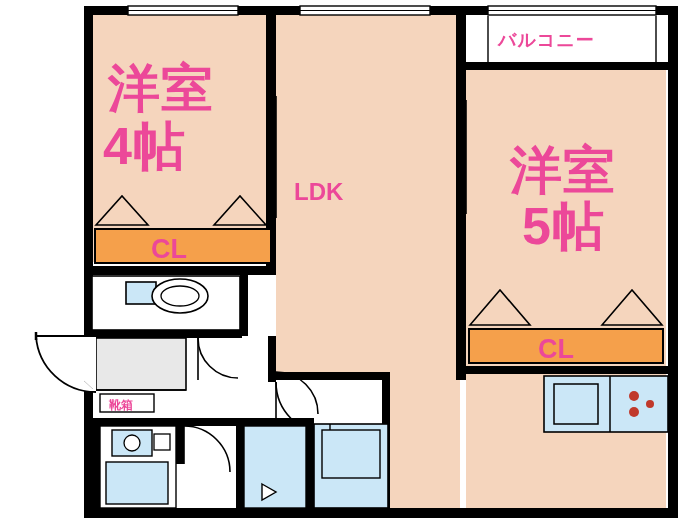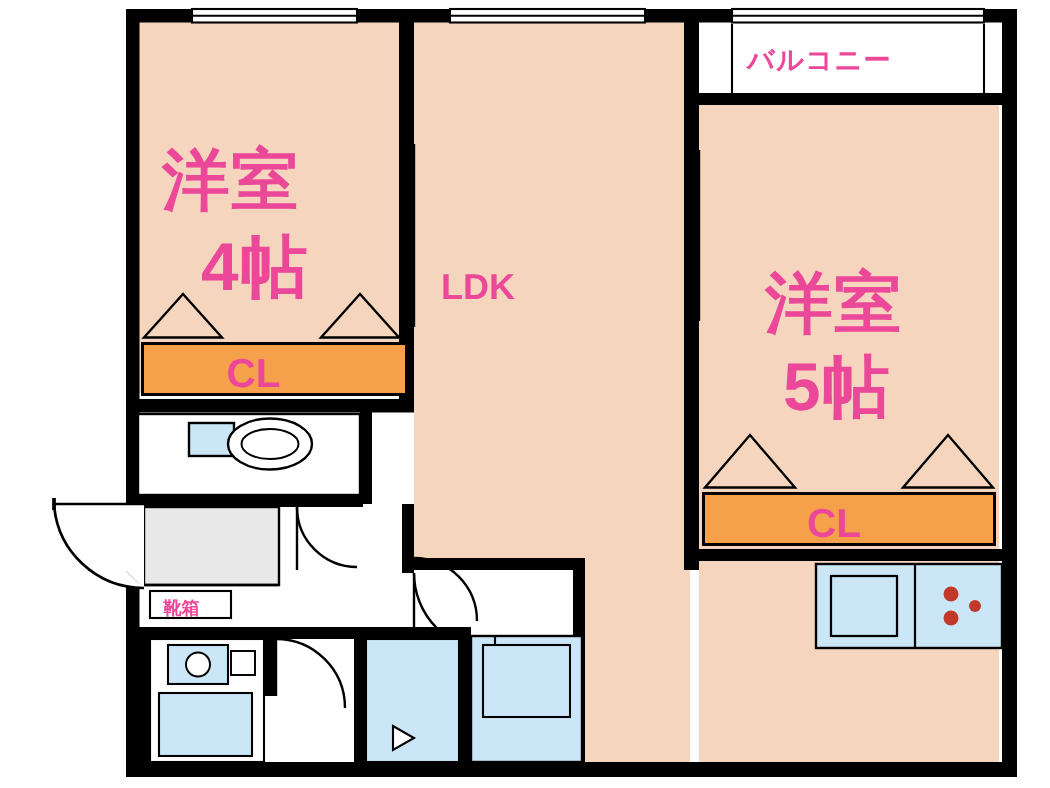--- a/index.html
+++ b/index.html
@@ -4,21 +4,21 @@
 <style>
   html,body{margin:0;padding:0;background:#ffffff;}
   body{width:700px;height:525px;overflow:hidden;font-family:"Liberation Sans",sans-serif;}
   #plan{position:relative;width:700px;height:525px;background:#ffffff;}
   .abs{position:absolute;box-sizing:border-box;}
   
   .fill-room{background:#f5d5bd;}
   .fill-white{background:#ffffff;}
   .fill-cl{background:#f5a04b;}
   .label{position:absolute;color:#ec4899;font-weight:bold;white-space:nowrap;}
-  .lbl-room{font-size:45px;letter-spacing:1px;margin-top:36px;}
+  .lbl-room{font-size:52px;letter-spacing:1px;}
   .lbl-ldk{font-size:24px;}
   .lbl-cl{font-size:27px;font-weight:bold;}
   .lbl-balcony{font-size:18px;font-weight:bold;letter-spacing:1px;}
   .lbl-small{font-size:12px;font-weight:bold;}
   svg{position:absolute;left:0;top:0;}
 </style>
 </head>
 <body>
 
 <div id="plan">
@@ -199,21 +199,21 @@
       <circle cx="634" cy="412" r="5" fill="#c0392b"></circle>
       <circle cx="650" cy="404" r="4" fill="#c0392b"></circle>
       <line x1="610" y1="376" x2="610" y2="432" stroke="#000000" stroke-width="1.5"></line>
     </g>
   </svg>
 
   <div class="abs fill-cl" style="left:94px;top:228px;width:178px;height:36px;border:2px solid #000;"></div>
   <div class="abs fill-cl" style="left:468px;top:328px;width:196px;height:36px;border:2px solid #000;"></div>
 
   <div class="label lbl-room" style="left:108px;top:54px;">洋室</div>
-  <div class="label lbl-room" style="left:134px;top:112px;">4帖</div>
+  <div class="label lbl-room" style="left:103px;top:112px;">4帖</div>
 
   <div class="label lbl-ldk" style="left:294px;top:178px;">LDK</div>
 
   <div class="label lbl-room" style="left:510px;top:136px;">洋室</div>
   <div class="label lbl-room" style="left:522px;top:192px;">5帖</div>
 
   <div class="label lbl-balcony" style="left:498px;top:28px;">バルコニー</div>
 
   <div class="label lbl-cl" style="left:151px;top:234px;">CL</div>
   <div class="label lbl-cl" style="left:538px;top:334px;">CL</div>

